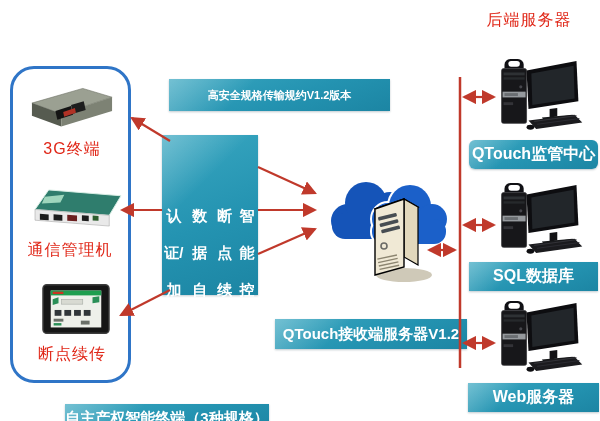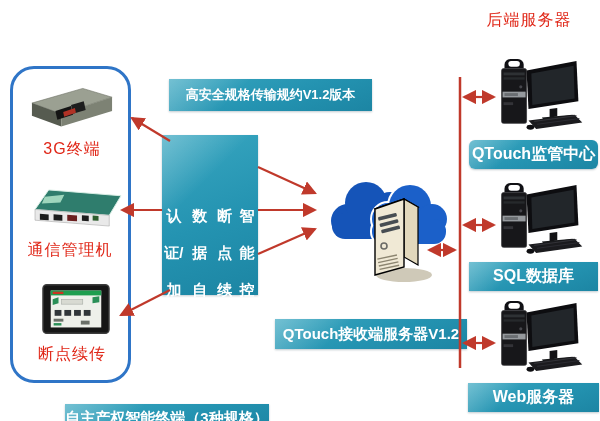--- a/index.html
+++ b/index.html
@@ -17,21 +17,21 @@
   .red-label{color:#e02718;font-weight:normal;font-size:16px;text-align:center;z-index:4;letter-spacing:1px;}
   .lbl-3g{left:20px;top:139px;width:104px;}
   .lbl-comm{left:13px;top:240px;width:114px;}
   .lbl-disp{left:20px;top:344px;width:104px;}
   .backend-title{left:458px;top:10px;width:142px;font-size:16px;}
 
   
   .teal{background:linear-gradient(135deg,rgba(255,255,255,.30),rgba(255,255,255,0) 35%),linear-gradient(160deg,#38a6c0,#2493b1 55%,#1c85a3);
         color:#fff;font-weight:bold;display:flex;align-items:center;justify-content:center;
         z-index:10;box-shadow:0 1px 2px rgba(0,40,60,.25);}
-  .banner-box{left:169px;top:79px;width:203px;height:32px;font-size:13px;}
+  .banner-box{left:169px;top:79px;width:221px;height:32px;font-size:11px;}
   .features-box{left:162px;top:135px;width:96px;height:160px;justify-content:center;padding:0;}
   .feature-item{height:37px;line-height:37px;text-align:center;font-size:15px;font-weight:bold;color:#fff;}
   .recv-box{left:275px;top:287px;width:192px;height:30px;font-size:15px;margin-top:32px;}
   .node-box{width:129px;height:29px;font-size:16px;}
   .box-monitor{left:469px;top:140px;border-radius:6px;}
   .box-sql{left:469px;top:262px;}
   .box-web{left:468px;top:383px;width:131px;}
   .caption-box{left:65px;top:377px;width:204px;height:29px;font-size:15px;z-index:11;margin-top:27px;}
 
   .cloudwrap{left:318px;top:163px;width:130px;height:125px;z-index:6;}

